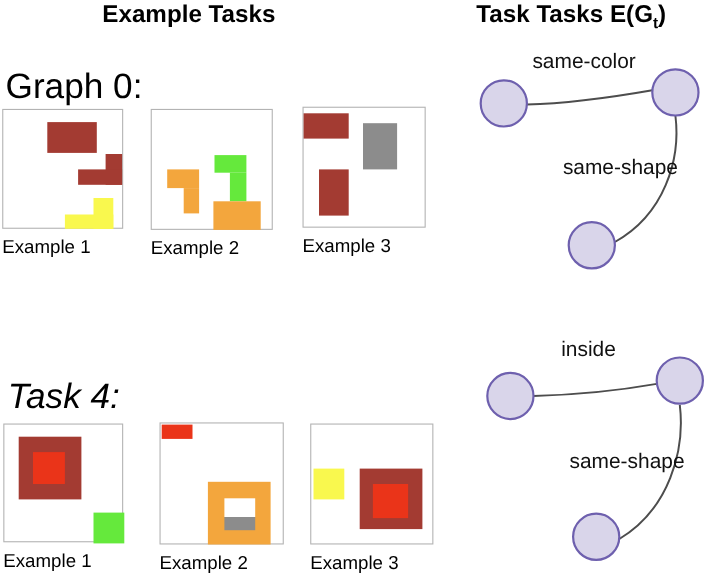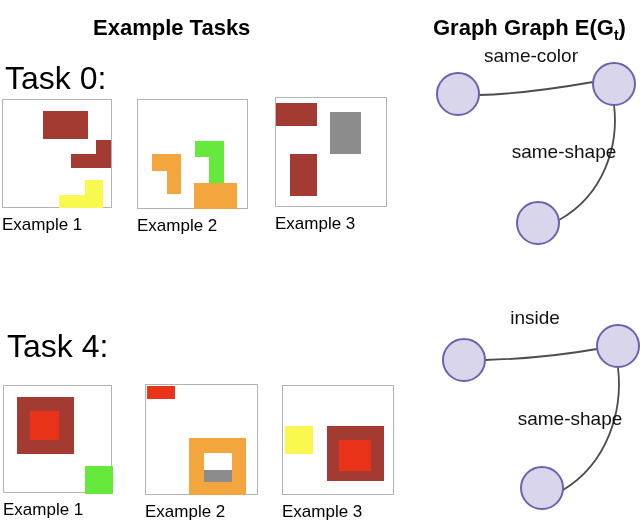--- a/index.html
+++ b/index.html
@@ -1,39 +1,39 @@
 <!DOCTYPE html>
 <html><head>
 <meta charset="utf-8">
 <style>
   html,body{margin:0;padding:0;background:#fff;}
   .canvas{
     position:relative;width:640px;height:521px;background:#ffffff;overflow:hidden;
     font-family:"Liberation Sans","DejaVu Sans",sans-serif;color:#000;
   }
-  .hdr{position:absolute;top:0;font-size:22px;font-weight:bold;white-space:nowrap;margin-top:15px;}
+  .hdr{position:absolute;top:0;font-size:22px;font-weight:bold;white-space:nowrap;}
   .hdr-left{left:93px;}
   .hdr-right{left:433px;}
   .hdr-right sub{font-size:14px;}
   .task-label{position:absolute;font-size:32px;font-weight:400;white-space:nowrap;}
   .ex-cell{position:absolute;}
   .ex-box{position:absolute;left:0;top:0;background:#fff;box-sizing:border-box;}
   .shape{position:absolute;}
   .ex-label{position:absolute;left:0;font-size:17px;white-space:nowrap;}
   .graph{position:absolute;}
   .graph text{font-size:19px;fill:#111;}
 </style>
 </head>
 <body>
 
 <div class="canvas">
   <div class="hdr hdr-left">Example Tasks</div>
-  <div class="hdr hdr-right"><span>Graph Graph E(G</span><sub>t</sub><span>)</span></div>
+  <div class="hdr hdr-right"><span>Task Tasks E(G</span><sub>t</sub><span>)</span></div>
   <div id="figure-root">
-      <div class="task-label" style="left: 5px; top: 60px;">Task 0:</div>
+      <div class="task-label" style="left: 5px; top: 60px;">Graph 0:</div>
       <div class="ex-cell" style="left: 2px; top: 99px; width: 110px; height: 109px;">
         <div class="ex-box" style="width: 110px; height: 109px; border: 1px solid rgb(179, 179, 179);">
           <div class="shape" style="left: 40px; top: 11px; width: 45px; height: 28px; background: rgb(163, 59, 50);"></div>
           <div class="shape" style="left: 93px; top: 40px; width: 15px; height: 28px; background: rgb(163, 59, 50);"></div>
           <div class="shape" style="left: 68px; top: 54px; width: 40px; height: 14px; background: rgb(163, 59, 50);"></div>
           <div class="shape" style="left: 82px; top: 80px; width: 18px; height: 28px; background: rgb(249, 248, 78);"></div>
           <div class="shape" style="left: 56px; top: 95px; width: 44px; height: 13px; background: rgb(249, 248, 78);"></div>
         </div>
         <div class="ex-label" style="top: 116px; width: 110px;">Example 1</div>
       </div>
@@ -57,21 +57,21 @@
       </div>
       <svg class="graph" width="232" height="227" style="left: 408px; top: 33px;">
         <path d="M 71,62 C 110,61 145,56 185,49" fill="none" stroke="#4d4d4d" stroke-width="1.8"></path>
         <path d="M 206,72 C 211,112 196,162 151,187" fill="none" stroke="#4d4d4d" stroke-width="1.8"></path>
         <circle cx="50" cy="61" r="21" fill="#d9d5ea" stroke="#6e60ae" stroke-width="2"></circle>
         <circle cx="206" cy="51" r="21" fill="#d9d5ea" stroke="#6e60ae" stroke-width="2"></circle>
         <circle cx="130" cy="190" r="21" fill="#d9d5ea" stroke="#6e60ae" stroke-width="2"></circle>
         <text x="123" y="29" text-anchor="middle">same-color</text>
         <text x="156" y="125" text-anchor="middle">same-shape</text>
       </svg>
-      <div class="task-label" style="left: 7px; top: 328px;">Task 4:</div>
+      <div class="task-label" style="left: 7px; top: 342px; font-style: italic;">Task 4:</div>
       <div class="ex-cell" style="left: 3px; top: 385px; width: 109px; height: 108px;">
         <div class="ex-box" style="width: 109px; height: 108px; border: 1px solid rgb(179, 179, 179);">
           <div class="shape" style="left: 13px; top: 11px; width: 57px; height: 57px; background: rgb(163, 59, 50);"></div>
           <div class="shape" style="left: 26px; top: 25px; width: 29px; height: 29px; background: rgb(234, 52, 25);"></div>
           <div class="shape" style="left: 81px; top: 80px; width: 28px; height: 28px; background: rgb(101, 233, 60);"></div>
         </div>
         <div class="ex-label" style="top: 115px; width: 109px;">Example 1</div>
       </div>
       <div class="ex-cell" style="left: 145px; top: 384px; width: 113px; height: 111px;">
         <div class="ex-box" style="width: 113px; height: 111px; border: 1px solid rgb(179, 179, 179);">

